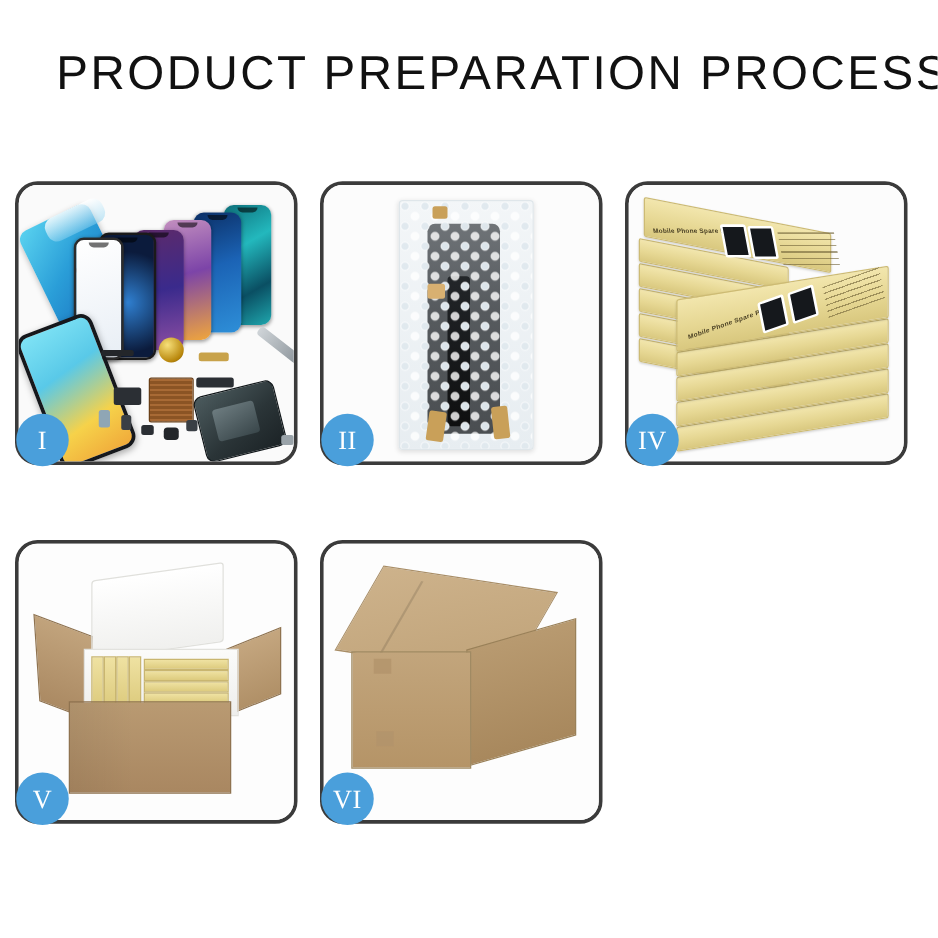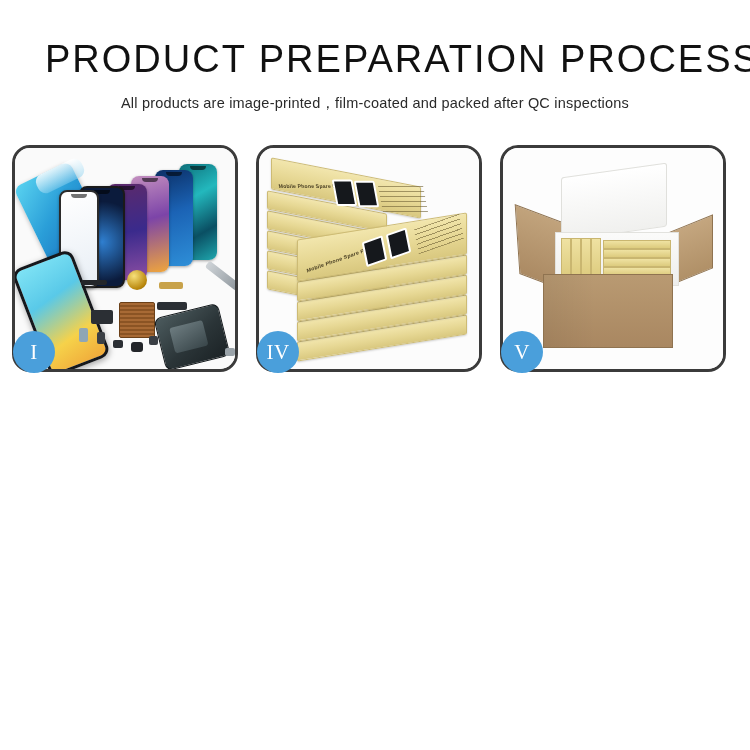--- a/index.html
+++ b/index.html
@@ -249,21 +249,20 @@
   .tape1{position:absolute;left:40px;top:92px;width:14px;height:12px;background:#b1946c;opacity:.8;}
   .tape2{position:absolute;left:42px;top:150px;width:14px;height:12px;background:#b1946c;opacity:.8;}
 </style>
 </head>
 <body>
 
 <div class="page">
 
   <div class="header">
     <div class="title">PRODUCT PREPARATION PROCESS</div>
-    <div class="subtitle">All products are image-printed，film-coated and packed after QC inspections</div>
   </div>
 
   <div class="grid">
 
     <div class="panel">
       <div class="panel-inner p1">
         <div class="film"></div>
         <div class="film-peel"></div>
 
         <div class="phone-row">
@@ -302,20 +301,35 @@
           <div class="pt scr2"></div>
           <div class="pt scr3"></div>
           <div class="pt scr4"></div>
           <div class="pt scr5"></div>
           <div class="pt scr6"></div>
         </div>
       </div>
       <div class="badge">I</div>
     </div>
 
+    <div class="panel">
+      <div class="panel-inner p2">
+        <div class="bubblebag">
+          <div class="dark-part"></div>
+          <div class="dark-strip"></div>
+          <div class="bubbles"></div>
+          <div class="bubbles2"></div>
+          <div class="tab-tape"></div>
+          <div class="tab-tape2"></div>
+          <div class="tab-tape3"></div>
+          <div class="tab-tape4"></div>
+        </div>
+      </div>
+      <div class="badge">II</div>
+    </div>
 
 
     <div class="panel">
       <div class="panel-inner p4">
         <div class="stack">
           <div class="sbox s5"></div>
           <div class="sbox s4"></div>
           <div class="sbox s3"></div>
           <div class="sbox s2"></div>
           <div class="sbox s1"></div>
@@ -354,15 +368,26 @@
         <div class="ybox yb4"></div>
         <div class="ybox yb5"></div>
         <div class="ybox yb6"></div>
         <div class="ybox yb7"></div>
         <div class="ybox yb8"></div>
         <div class="cartonBody"></div>
       </div>
       <div class="badge">V</div>
     </div>
 
+    <div class="panel">
+      <div class="panel-inner p6">
+        <div class="ctop"></div>
+        <div class="seam"></div>
+        <div class="cside"></div>
+        <div class="cfront"></div>
+        <div class="tape1"></div>
+        <div class="tape2"></div>
+      </div>
+      <div class="badge">VI</div>
+    </div>
 
   </div>
 </div>
 
 </body></html>

